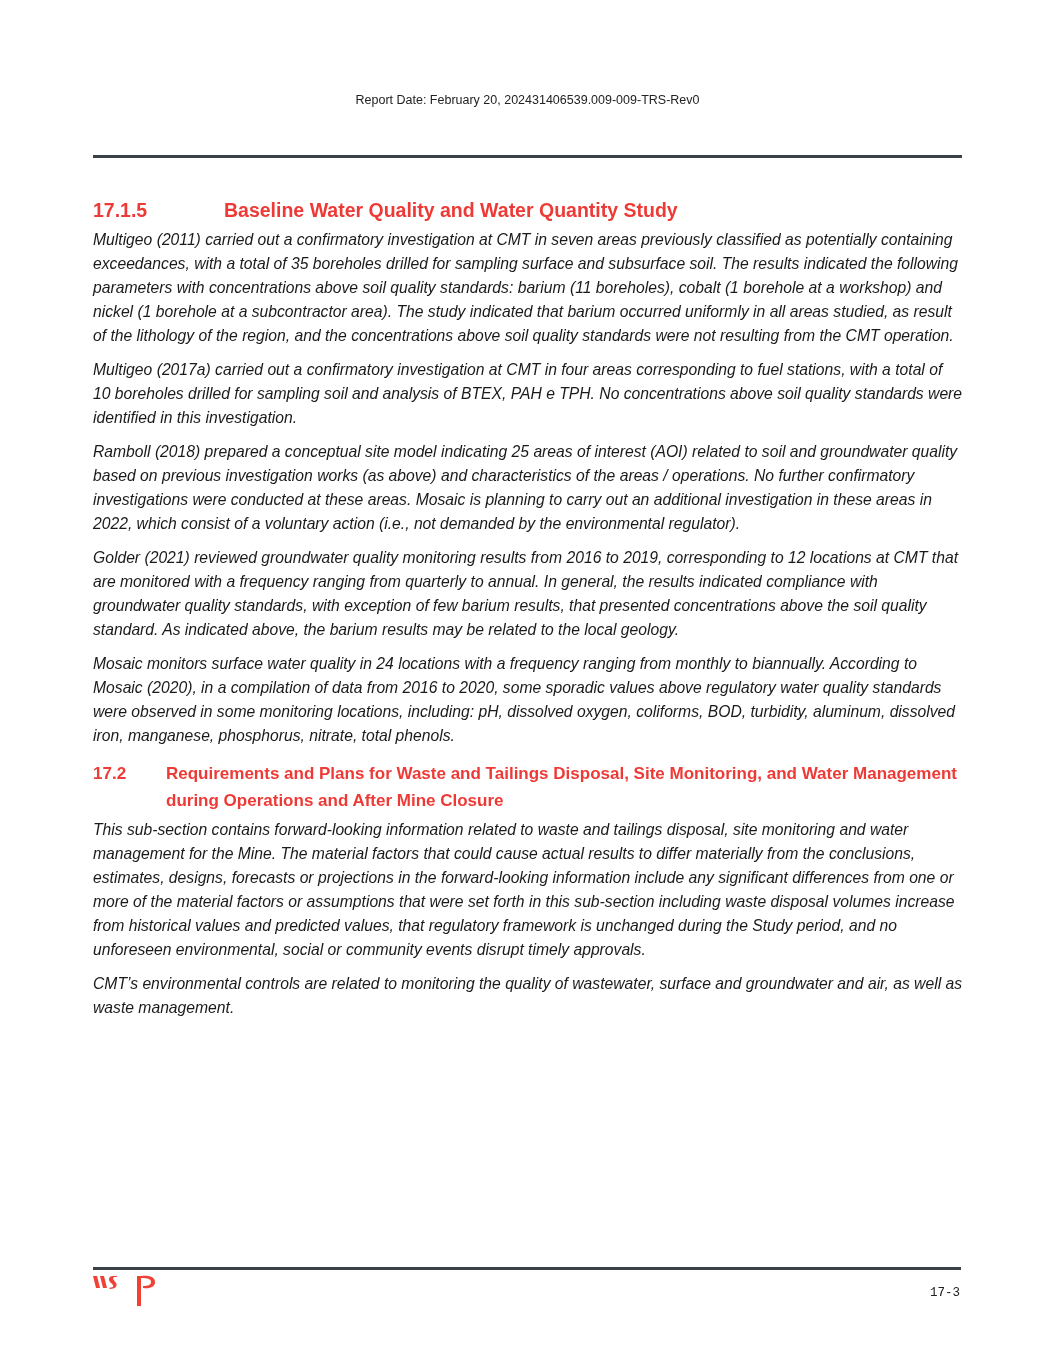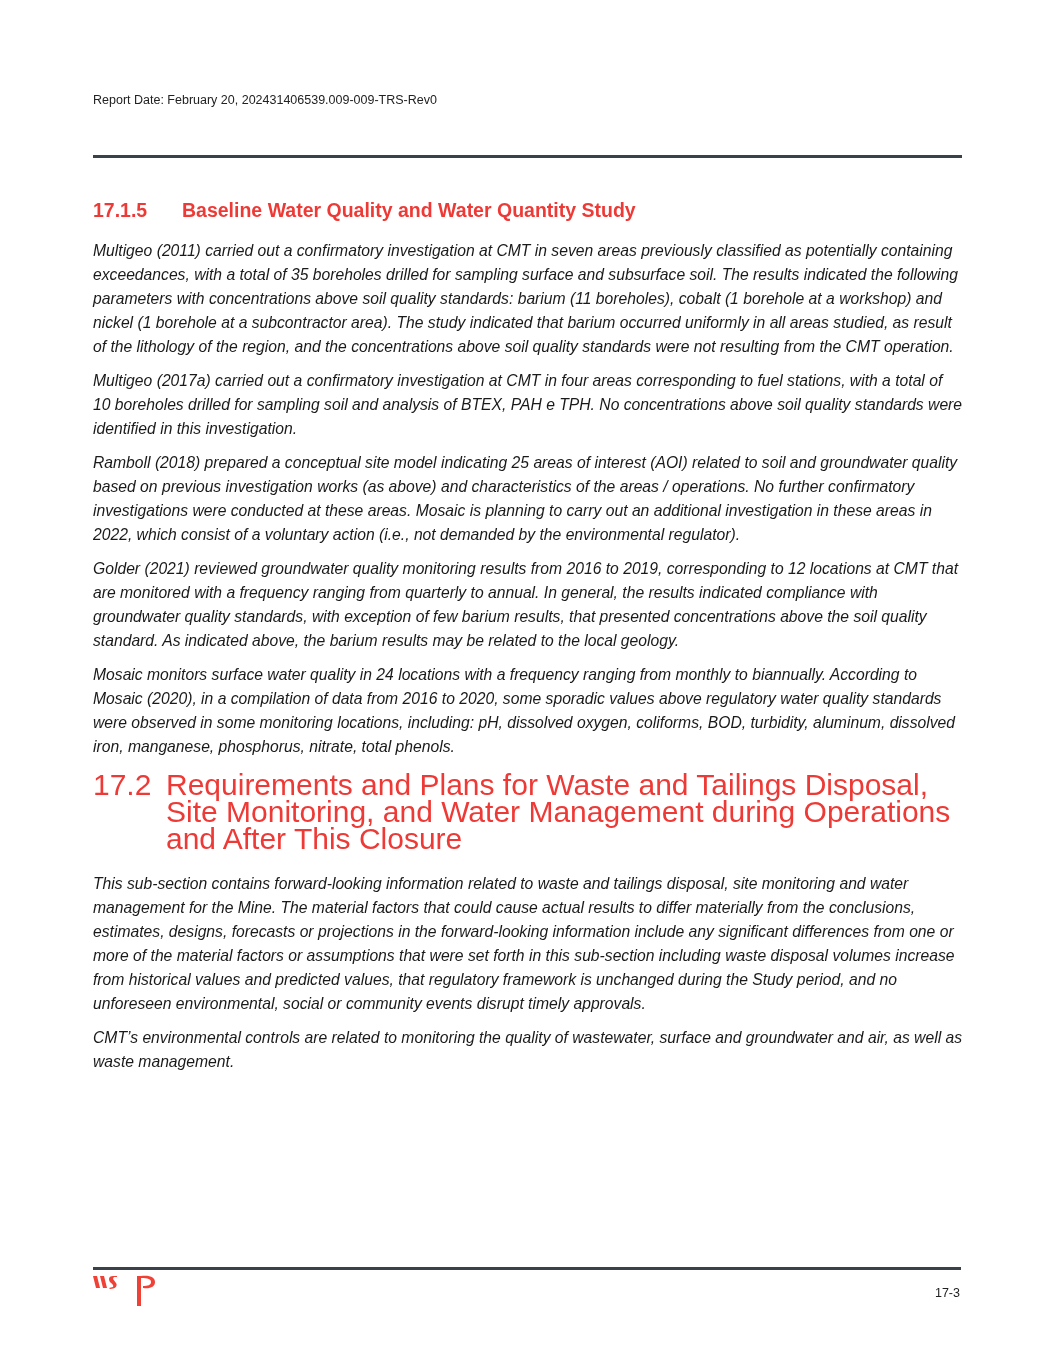--- a/index.html
+++ b/index.html
@@ -18,21 +18,21 @@
     .header {
       position: absolute;
       left: 93px;
       top: 93px;
       width: 869px;
       font-size: 12.5px;
       color: #222;
     }
     .header-row {
       display: flex;
-      justify-content: flex-start;
+      justify-content: center;
       height: 34px;
     }
     .header-rule {
       position: absolute;
       left: 93px;
       top: 155px;
       width: 869px;
       height: 3px;
       background: #3b4148;
     }
@@ -40,40 +40,41 @@
       position: absolute;
       left: 93px;
       top: 197px;
       width: 870px;
     }
     .h3 {
       color: #ee3a36;
       font-weight: bold;
       font-size: 19.5px;
       line-height: 26px;
-      margin: 0 0 16px 0;
+      margin: 0 0 5px 0;
       display: flex;
+      gap: 42px;
     }
     .h3 .num {
       width: 89px;
       flex: none;
     }
     .para {
       font-size: 15.7px;
       line-height: 24px;
       margin: 0 0 10px 0;
       color: #1a1a1a;
       font-style: italic;
     }
     .h2 {
       color: #ee3a36;
-      font-weight: normal;
-      font-size: 30px;
+      font-weight: bold;
+      font-size: 17px;
       line-height: 27px;
-      margin: 12px 0 20px 0;
+      margin: 12px 0 4px 0;
       display: flex;
     }
     .h2 .num {
       width: 73px;
       flex: none;
     }
     .footer-rule {
       position: absolute;
       left: 93px;
       top: 1267px;
@@ -87,20 +88,21 @@
       top: 1274px;
       width: 64px;
       height: 34px;
     }
     .page-num {
       position: absolute;
       right: 95px;
       top: 1286px;
       font-size: 12.5px;
       color: #222;
+      font-family: Liberation Mono, monospace;
     }
   </style>
 </head>
 <body>
 
 <div class="header">
   <div class="header-row">
     <span>Report Date: February 20, 2024</span>
     <span>31406539.009-009-TRS-Rev0</span>
   </div>
@@ -113,21 +115,21 @@
     <span>Baseline Water Quality and Water Quantity Study</span>
   </h3>
   <p class="para">Multigeo (2011) carried out a confirmatory investigation at CMT in seven areas previously classified as potentially containing exceedances, with a total of 35 boreholes drilled for sampling surface and subsurface soil. The results indicated the following parameters with concentrations above soil quality standards: barium (11 boreholes), cobalt (1 borehole at a workshop) and nickel (1 borehole at a subcontractor area). The study indicated that barium occurred uniformly in all areas studied, as result of the lithology of the region, and the concentrations above soil quality standards were not resulting from the CMT operation.</p>
   <p class="para">Multigeo (2017a) carried out a confirmatory investigation at CMT in four areas corresponding to fuel stations, with a total of 10 boreholes drilled for sampling soil and analysis of BTEX, PAH e TPH. No concentrations above soil quality standards were identified in this investigation.</p>
   <p class="para">Ramboll (2018) prepared a conceptual site model indicating 25 areas of interest (AOI) related to soil and groundwater quality based on previous investigation works (as above) and characteristics of the areas / operations. No further confirmatory investigations were conducted at these areas. Mosaic is planning to carry out an additional investigation in these areas in 2022, which consist of a voluntary action (i.e., not demanded by the environmental regulator).</p>
   <p class="para">Golder (2021) reviewed groundwater quality monitoring results from 2016 to 2019, corresponding to 12 locations at CMT that are monitored with a frequency ranging from quarterly to annual. In general, the results indicated compliance with groundwater quality standards, with exception of few barium results, that presented concentrations above the soil quality standard. As indicated above, the barium results may be related to the local geology.</p>
   <p class="para">Mosaic monitors surface water quality in 24 locations with a frequency ranging from monthly to biannually. According to Mosaic (2020), in a compilation of data from 2016 to 2020, some sporadic values above regulatory water quality standards were observed in some monitoring locations, including: pH, dissolved oxygen, coliforms, BOD, turbidity, aluminum, dissolved iron, manganese, phosphorus, nitrate, total phenols.</p>
 
   <h2 class="h2">
     <span class="num">17.2</span>
-    <span>Requirements and Plans for Waste and Tailings Disposal, Site Monitoring, and Water Management during Operations and After This Closure</span>
+    <span>Requirements and Plans for Waste and Tailings Disposal, Site Monitoring, and Water Management during Operations and After Mine Closure</span>
   </h2>
   <p class="para">This sub-section contains forward-looking information related to waste and tailings disposal, site monitoring and water management for the Mine. The material factors that could cause actual results to differ materially from the conclusions, estimates, designs, forecasts or projections in the forward-looking information include any significant differences from one or more of the material factors or assumptions that were set forth in this sub-section including waste disposal volumes increase from historical values and predicted values, that regulatory framework is unchanged during the Study period, and no unforeseen environmental, social or community events disrupt timely approvals.</p>
   <p class="para">CMT’s environmental controls are related to monitoring the quality of wastewater, surface and groundwater and air, as well as waste management.</p>
 </div>
 
 <div class="footer-rule"></div>
 <div class="logo">
   <svg width="64" height="34" viewBox="0 0 64 34" xmlns="http://www.w3.org/2000/svg">
     <g fill="#ef4135">
       <polygon points="0,2 4,2 7,14 3,14"></polygon>

